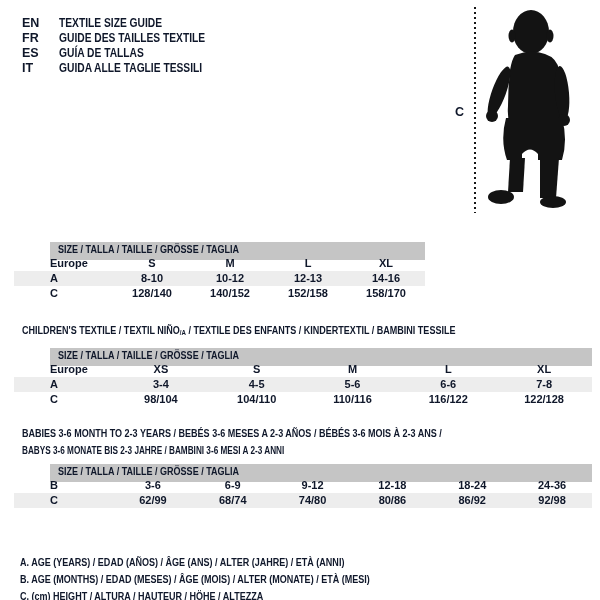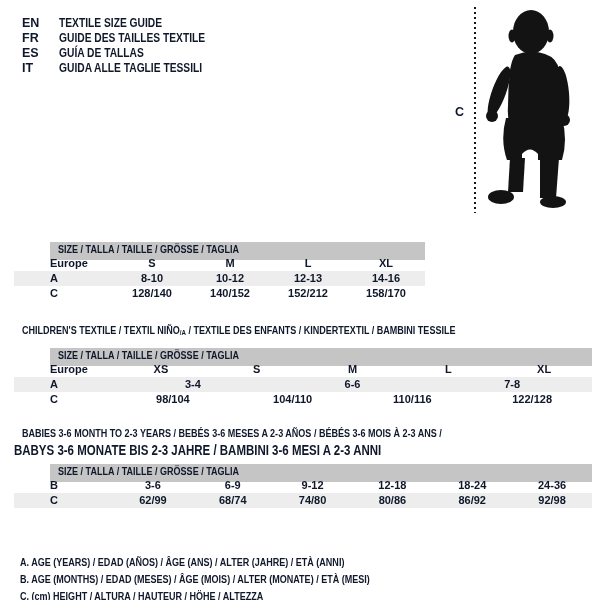--- a/index.html
+++ b/index.html
@@ -14,21 +14,21 @@
 
   
   .dotline{position:absolute;left:474px;top:7px;width:2px;height:206px;
            background:repeating-linear-gradient(to bottom,#161616 0 2.4px,transparent 2.4px 5px);}
   .figure-label{position:absolute;left:455px;top:106px;font-size:12.5px;line-height:12px;}
   .baby{position:absolute;left:482px;top:8px;}
 
   
   .tsec{position:absolute;}
   .t-title{position:absolute;left:8px;top:0;font-size:11px;line-height:13px;}
-  .t-title2{position:absolute;left:0;top:17px;font-size:14px;line-height:13px;}
+  .t-title2{position:absolute;left:8px;top:17px;font-size:10px;line-height:13px;}
   .t-head{position:absolute;left:0;right:0;height:18px;background:#c5c5c5;
           font-size:11px;line-height:14px;padding-left:8px;box-sizing:border-box;margin-left:36px;}
   .t-row{position:absolute;left:0;right:0;height:15px;display:flex;font-size:11px;line-height:15px;}
   .t-row.shaded{background:#ededed;}
   .t-row .lbl{flex:none;width:71px;padding-left:8px;box-sizing:border-box;margin-left:28px;}
   .t-row .c{flex:1;text-align:center;}
   .subsc{font-size:7.5px;vertical-align:-1px;}
 
   
   .notes{position:absolute;left:20px;top:554px;font-size:11px;line-height:17px;}
@@ -92,21 +92,21 @@
       <div class="lbl">A</div>
       <div class="c">8-10</div>
       <div class="c">10-12</div>
       <div class="c">12-13</div>
       <div class="c">14-16</div>
     </div>
     <div class="t-row" style="top:69px;">
       <div class="lbl">C</div>
       <div class="c">128/140</div>
       <div class="c">140/152</div>
-      <div class="c">152/212</div>
+      <div class="c">152/158</div>
       <div class="c">158/170</div>
     </div>
   </div>
 
   <div class="tsec" style="left:14px;top:324px;width:578px;height:83px;">
     <div class="t-title">
       <span class="cond"><span>CHILDREN'S TEXTILE / TEXTIL NIÑO</span><span class="subsc">/A</span><span> / TEXTILE DES ENFANTS / KINDERTEXTIL / BAMBINI TESSILE</span></span>
     </div>
     <div class="t-head" style="top:24px;">
       <span class="cond">SIZE / TALLA / TAILLE / GRÖSSE / TAGLIA</span>
@@ -115,28 +115,31 @@
       <div class="lbl">Europe</div>
       <div class="c">XS</div>
       <div class="c">S</div>
       <div class="c">M</div>
       <div class="c">L</div>
       <div class="c">XL</div>
     </div>
     <div class="t-row shaded" style="top:53px;">
       <div class="lbl">A</div>
       <div class="c">3-4</div>
+      <div class="c">4-5</div>
+      <div class="c">5-6</div>
       <div class="c">6-6</div>
       <div class="c">7-8</div>
     </div>
     <div class="t-row" style="top:68px;">
       <div class="lbl">C</div>
       <div class="c">98/104</div>
       <div class="c">104/110</div>
       <div class="c">110/116</div>
+      <div class="c">116/122</div>
       <div class="c">122/128</div>
     </div>
   </div>
 
   <div class="tsec" style="left:14px;top:427px;width:578px;height:81px;">
     <div class="t-title">
       <span class="cond">BABIES 3-6 MONTH TO 2-3 YEARS / BEBÉS 3-6 MESES A 2-3 AÑOS / BÉBÉS 3-6 MOIS À 2-3 ANS /</span>
     </div>
     <div class="t-title2">
       <span class="cond">BABYS 3-6 MONATE BIS 2-3 JAHRE / BAMBINI 3-6 MESI A 2-3 ANNI</span>

